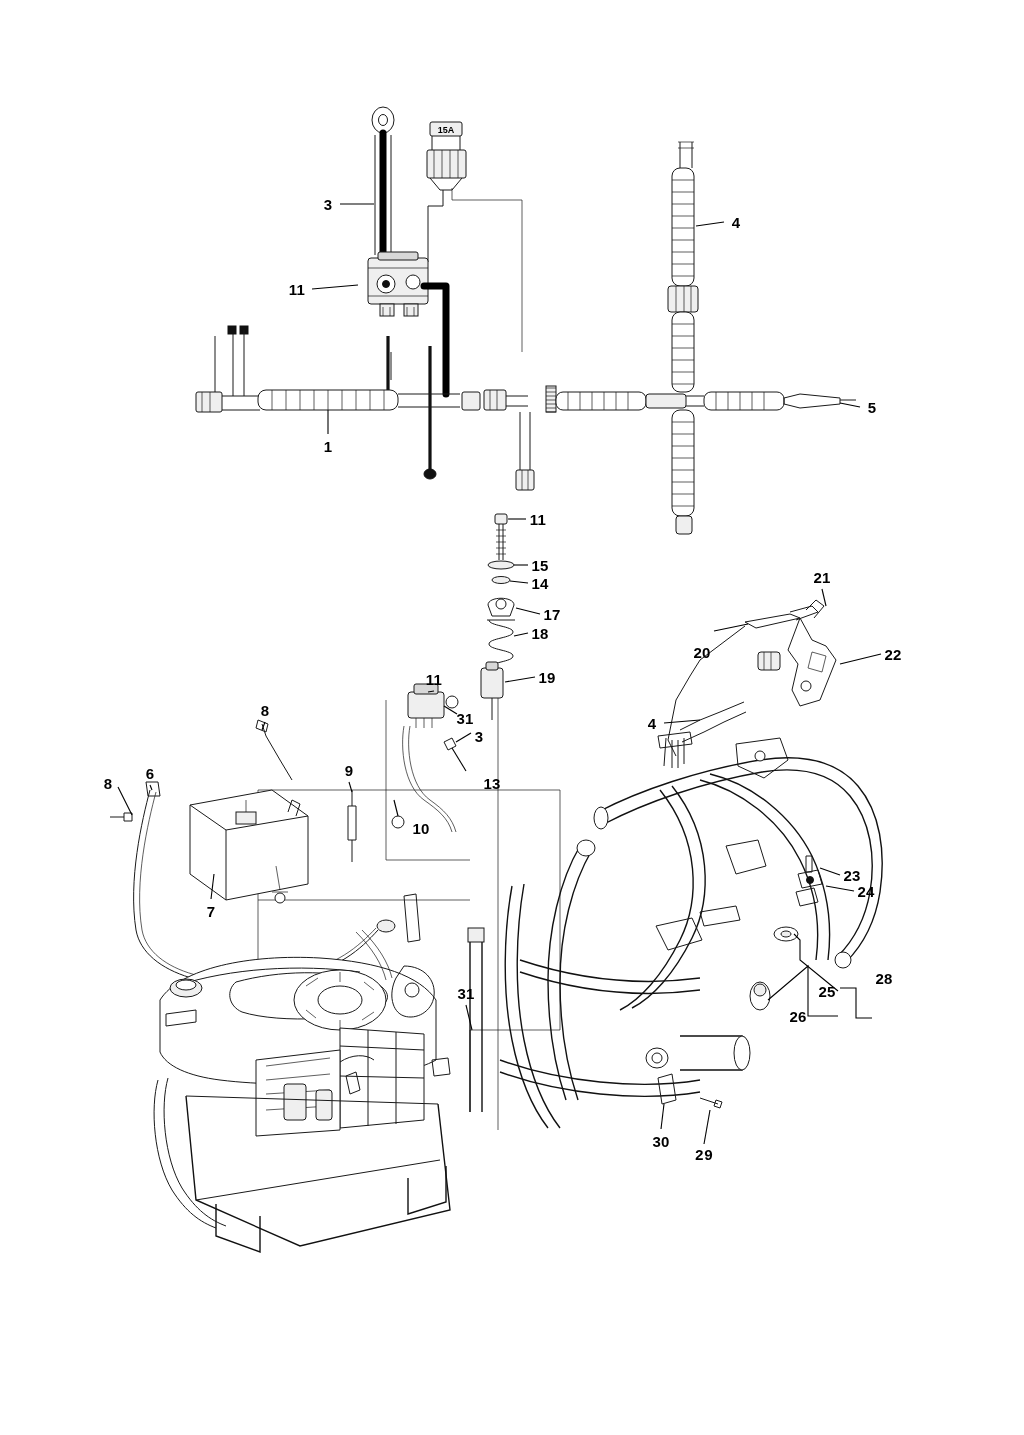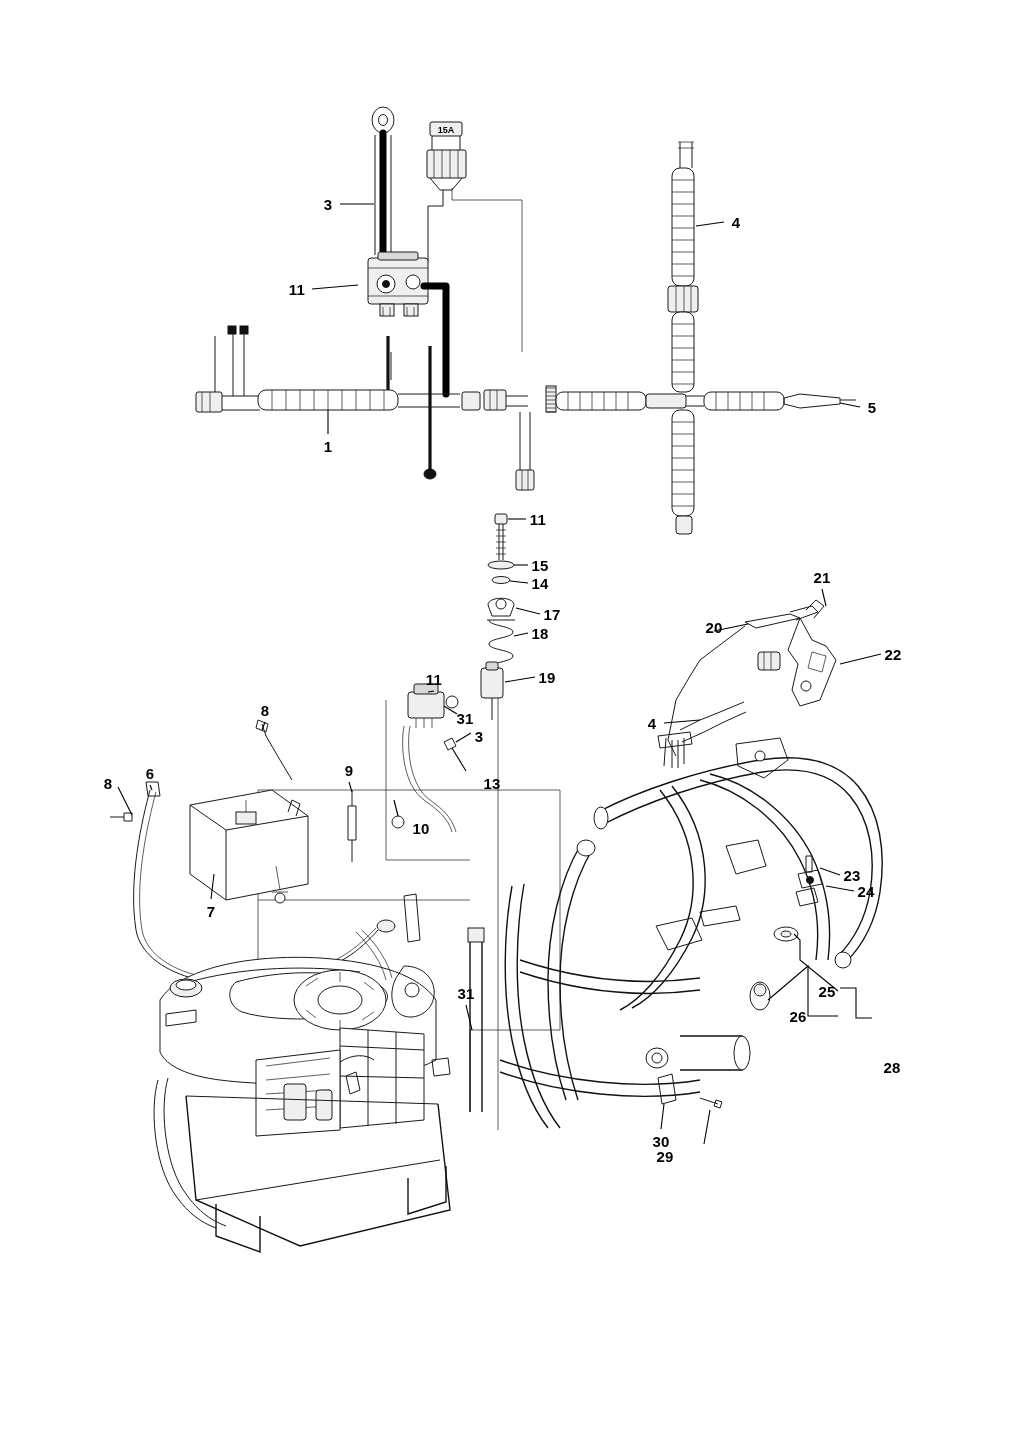--- a/index.html
+++ b/index.html
@@ -358,35 +358,35 @@
   <div class="callout" style="left:297px; top:289px;">11</div>
   <div class="callout" style="left:328px; top:446px;">1</div>
   <div class="callout" style="left:872px; top:407px;">5</div>
   <div class="callout" style="left:538px; top:519px;">11</div>
   <div class="callout" style="left:540px; top:565px;">15</div>
   <div class="callout" style="left:540px; top:583px;">14</div>
   <div class="callout" style="left:552px; top:614px;">17</div>
   <div class="callout" style="left:540px; top:633px;">18</div>
   <div class="callout" style="left:547px; top:677px;">19</div>
   <div class="callout" style="left:822px; top:577px;">21</div>
-  <div class="callout" style="left:702px; top:627px;margin-left:12px;">20</div>
+  <div class="callout" style="left:702px; top:652px;">20</div>
   <div class="callout" style="left:893px; top:654px;">22</div>
   <div class="callout" style="left:652px; top:723px;">4</div>
   <div class="callout" style="left:434px; top:679px;">11</div>
   <div class="callout" style="left:465px; top:718px;">31</div>
   <div class="callout" style="left:479px; top:736px;">3</div>
   <div class="callout" style="left:466px; top:783px;margin-left:26px;">13</div>
   <div class="callout" style="left:265px; top:710px;">8</div>
   <div class="callout" style="left:108px; top:783px;">8</div>
   <div class="callout" style="left:150px; top:773px;">6</div>
   <div class="callout" style="left:349px; top:770px;">9</div>
   <div class="callout" style="left:394px; top:828px;margin-left:27px;">10</div>
   <div class="callout" style="left:211px; top:911px;">7</div>
   <div class="callout" style="left:852px; top:875px;">23</div>
   <div class="callout" style="left:866px; top:891px;">24</div>
   <div class="callout" style="left:827px; top:991px;">25</div>
   <div class="callout" style="left:798px; top:1016px;">26</div>
-  <div class="callout" style="left:884px; top:1067px;margin-left:8px;">28</div>
+  <div class="callout" style="left:884px; top:978px;">28</div>
   <div class="callout" style="left:466px; top:993px;">31</div>
   <div class="callout" style="left:661px; top:1141px;">30</div>
-  <div class="callout" style="left:665px; top:1156px;">29</div>
+  <div class="callout" style="left:704px; top:1156px;font-family:Liberation Mono, monospace;">29</div>
 
 </div>
 
 </body></html>

